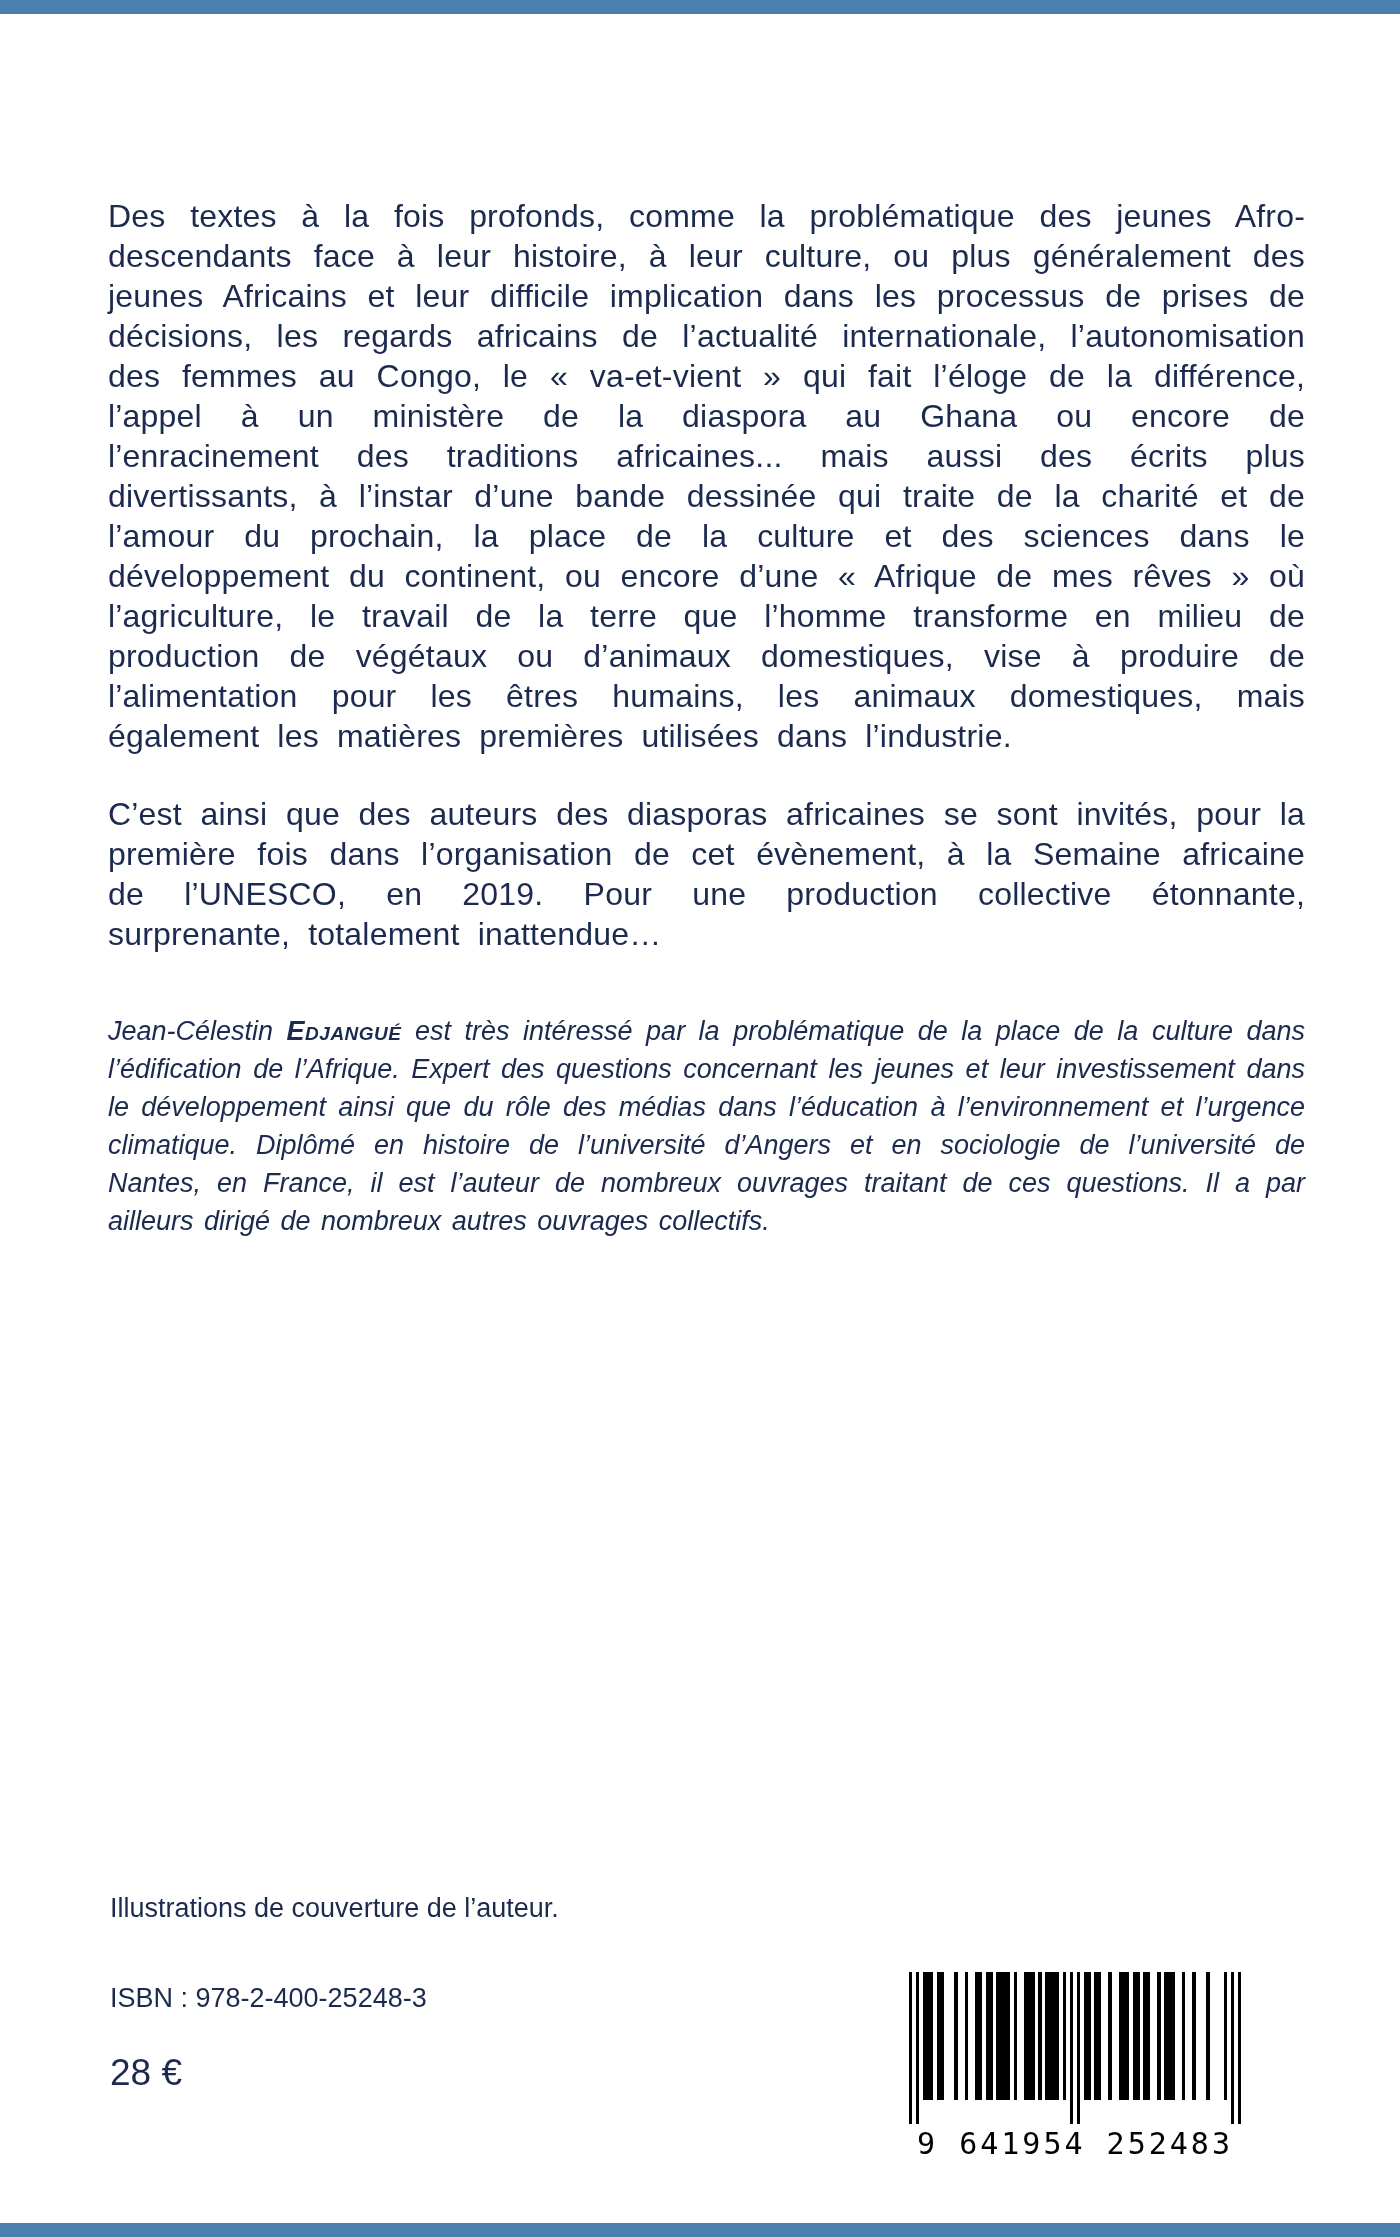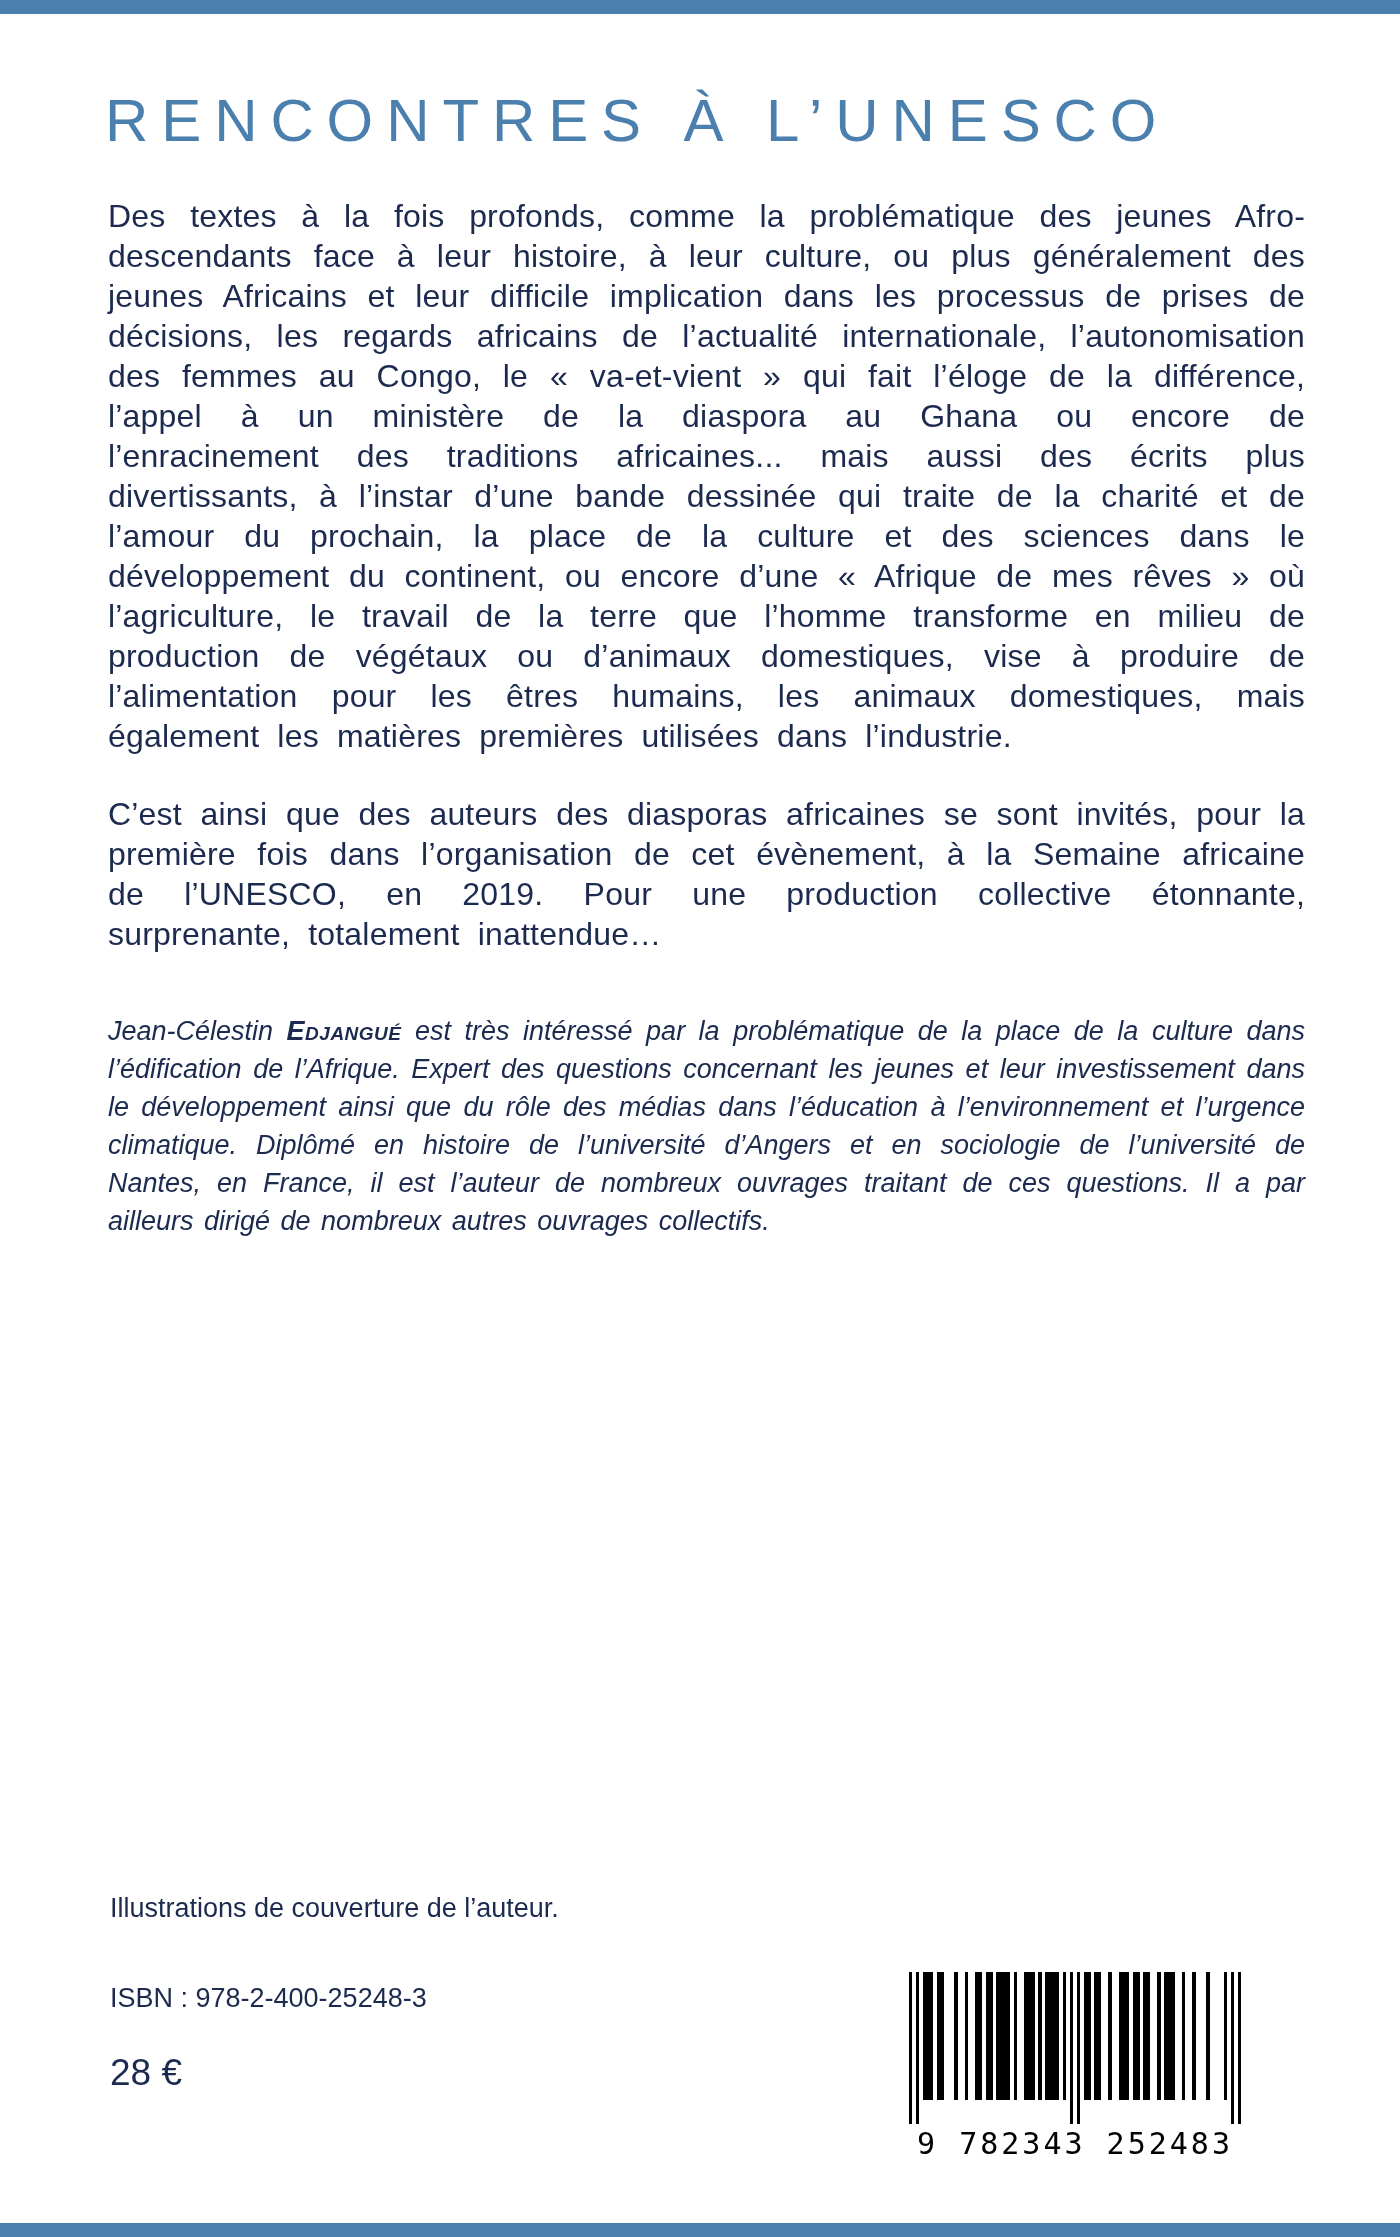--- a/index.html
+++ b/index.html
@@ -113,21 +113,20 @@
     white-space:nowrap;
   }
 </style>
 </head>
 <body>
 
 <div class="page">
 
   <div class="bar top"></div>
 
-  <h1 class="title">RENCONTRES À L’UNESCO</h1>
 
   <div class="body-text">
     <p class="para">Des textes à la fois profonds, comme la problématique des jeunes Afro-descendants face à leur histoire, à leur culture, ou plus généralement des jeunes Africains et leur difficile implication dans les processus de prises de décisions, les regards africains de l’actualité internationale, l’autonomisation des femmes au Congo, le « va-et-vient » qui fait l’éloge de la différence, l’appel à un ministère de la diaspora au Ghana ou encore de l’enracinement des traditions africaines... mais aussi des écrits plus divertissants, à l’instar d’une bande dessinée qui traite de la charité et de l’amour du prochain, la place de la culture et des sciences dans le développement du continent, ou encore d’une « Afrique de mes rêves » où l’agriculture, le travail de la terre que l’homme transforme en milieu de production de végétaux ou d’animaux domestiques, vise à produire de l’alimentation pour les êtres humains, les animaux domestiques, mais également les matières premières utilisées dans l’industrie.</p>
     <p class="para">C’est ainsi que des auteurs des diasporas africaines se sont invités, pour la première fois dans l’organisation de cet évènement, à la Semaine africaine de l’UNESCO, en 2019. Pour une production collective étonnante, surprenante, totalement inattendue…</p>
     <p class="bio">
       <span class="bio-name">Jean-Célestin</span>
       <span class="bio-surname">Edjangué</span>
       <span class="bio-text">est très intéressé par la problématique de la place de la culture dans l’édification de l’Afrique. Expert des questions concernant les jeunes et leur investissement dans le développement ainsi que du rôle des médias dans l’éducation à l’environnement et l’urgence climatique. Diplômé en histoire de l’université d’Angers et en sociologie de l’université de Nantes, en France, il est l’auteur de nombreux ouvrages traitant de ces questions. Il a par ailleurs dirigé de nombreux autres ouvrages collectifs.</span>
     </p>
   </div>
@@ -229,18 +228,18 @@
         <div class="module"></div>
         <div class="module"></div>
         <div class="module"></div>
         <div class="module"></div>
         <div class="module ink"></div>
         <div class="module"></div>
         <div class="module ink guard"></div>
         <div class="module guard"></div>
         <div class="module ink guard"></div>
       </div>
-    <div class="barcode-digits">9 782343 252483</div>
+    <div class="barcode-digits">9 641954 252483</div>
   </div>
 
   <div class="bar bottom"></div>
 
 </div>
 
 </body></html>

